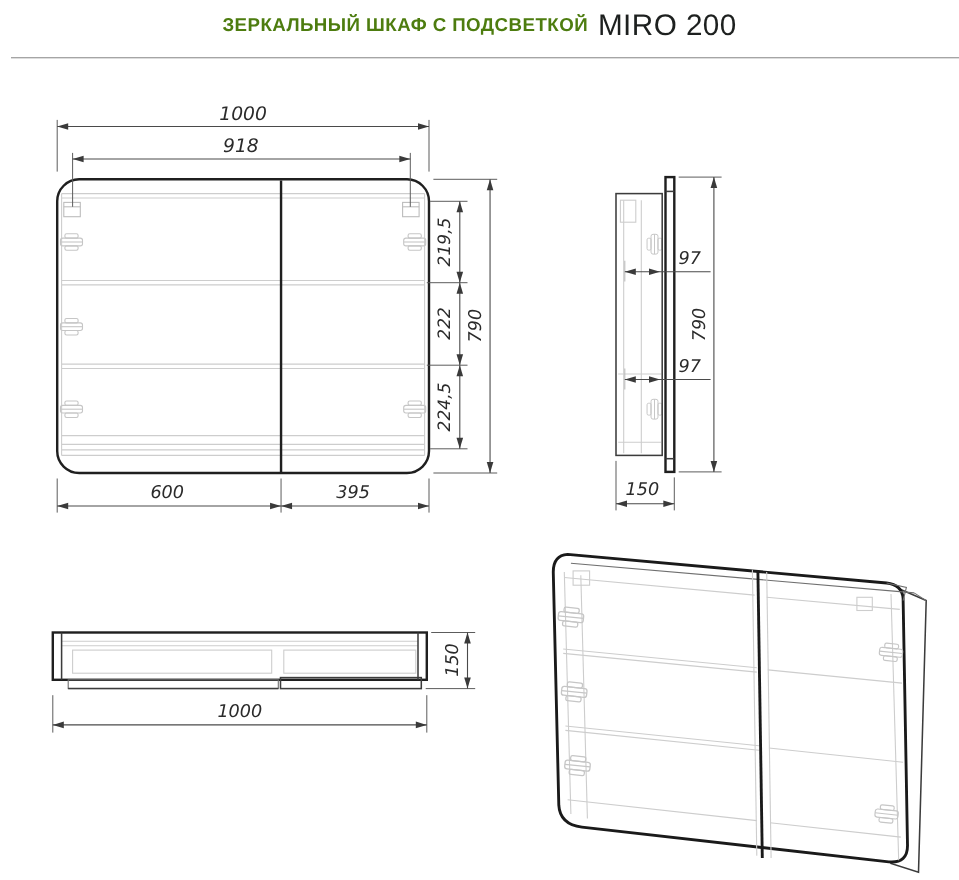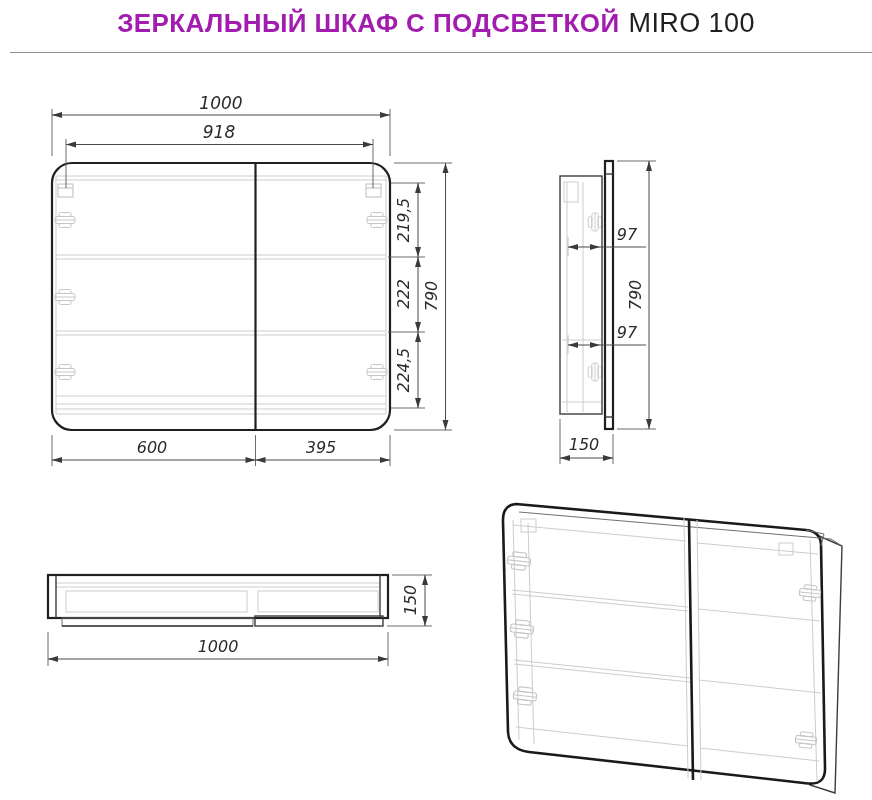--- a/index.html
+++ b/index.html
@@ -1,20 +1,20 @@
 <!DOCTYPE html>
 <html><head>
 <meta charset="utf-8">
 <style>
   html,body{margin:0;padding:0;background:#ffffff;}
   #page{position:relative;width:872px;height:800px;background:#ffffff;overflow:hidden;
         font-family:"Liberation Sans",sans-serif;}
   #title-bar{position:absolute;top:0;left:0;width:872px;height:46px;
              display:flex;align-items:center;justify-content:center;}
-  #title-bar .t-main{font-size:26px;font-weight:700;color:#a21caf;letter-spacing:.4px;}
+  #title-bar .t-main{font-size:17px;font-weight:700;color:#4d7c0f;letter-spacing:.4px;}
   #title-bar .t-model{font-size:27px;font-weight:500;color:#1d201f;letter-spacing:.4px;margin-left:9px;}
   #rule{position:absolute;top:52px;left:10px;width:862px;border-top:1.4px solid #8f8f8f;}
   svg{position:absolute;top:0;left:0;}
   .outline{stroke:#1f1f1f;stroke-width:2.2;fill:none;}
   .mid{stroke:#3c3c3c;stroke-width:1.4;fill:none;}
   .thin{stroke:#6f6f6f;stroke-width:1;fill:none;}
   .lite{stroke:#cdcdcd;stroke-width:1;fill:none;}
   .lite2{stroke:#bdbdbd;stroke-width:1;fill:none;}
   .ext{stroke:#5a5a5a;stroke-width:.9;fill:none;}
   .diml{stroke:#4a4a4a;stroke-width:1;fill:none;}
@@ -23,21 +23,21 @@
   .hinge{stroke:#c6c6c6;fill:none;stroke-width:1;}
   .face{fill:#ffffff;}
 </style>
 </head>
 <body>
 
 <div id="page">
 
   <div id="title-bar">
     <span class="t-main">ЗЕРКАЛЬНЫЙ ШКАФ С ПОДСВЕТКОЙ</span>
-    <span class="t-model">MIRO 100</span>
+    <span class="t-model">MIRO 200</span>
   </div>
   <div id="rule"></div>
 
   <svg width="872" height="800" viewBox="0 0 872 800">
     <defs>
       <marker id="arrE" markerWidth="11" markerHeight="8" refX="10.5" refY="4" orient="auto" markerUnits="userSpaceOnUse">
         <path d="M0.5,1 L10.5,4 L0.5,7 Z" fill="#3a3a3a"></path>
       </marker>
       <marker id="arrS" markerWidth="11" markerHeight="8" refX="0.5" refY="4" orient="auto" markerUnits="userSpaceOnUse">
         <path d="M10.5,1 L0.5,4 L10.5,7 Z" fill="#3a3a3a"></path>

